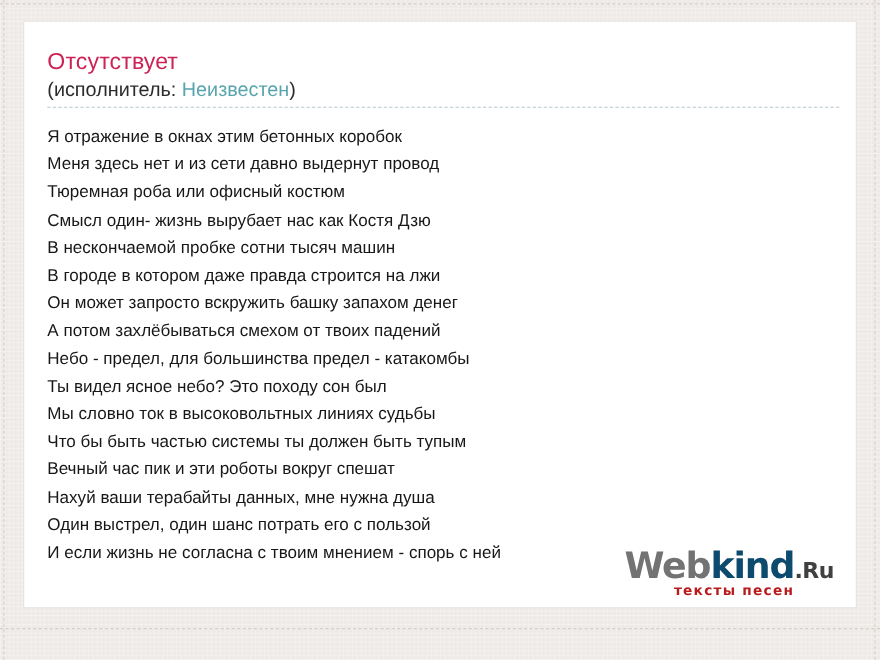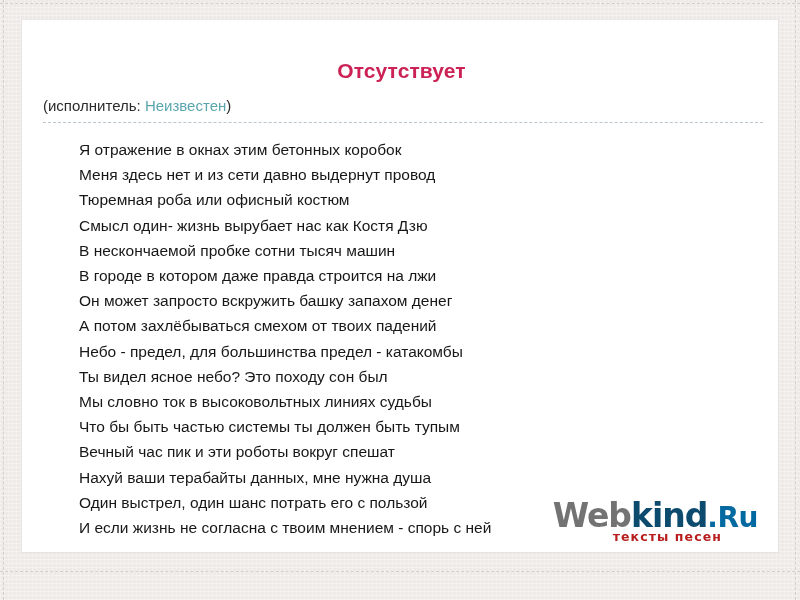--- a/index.html
+++ b/index.html
@@ -66,28 +66,27 @@
     padding: 24px 18px 0 21px;
     height: 100%;
     box-sizing: border-box;
   }
 
   
   .song-title {
     font-size: 21px;
     line-height: 25px;
     color: #cc2255;
-    font-weight: bold;
-    margin: 14px;
+    font-weight: normal;
+    margin: 0;
     letter-spacing: .1px;
-    text-align: center;
   }
 
   .artist-line {
-    font-size: 15px;
+    font-size: 18px;
     line-height: 18px;
     color: #2b2b2b;
     margin: 3px 0 0 0;
     padding-bottom: 7px;
     border-bottom: 1px dashed #b9c6cf;
     width: 720px;
     box-sizing: border-box;
   }
 
   .artist-name {
@@ -98,42 +97,41 @@
   
   .lyrics {
     margin: 14px 0 0 0;
     font-size: 15.5px;
     line-height: 25.2px;
     color: #171717;
     white-space: pre-wrap;
   }
   .lyric-line {
     min-height: 25.2px;
-    margin-left: 36px;
   }
 
   
   .logo {
     position: absolute;
     right: 20px;
     bottom: 8px;
     text-align: right;
     user-select: none;
   }
   .logo-main {
     font-family: "DejaVu Sans", sans-serif;
     font-weight: bold;
     font-size: 33px;
     line-height: 34px;
     letter-spacing: -1px;
     white-space: nowrap;
   }
   .logo-web   { color: #737373; }
   .logo-kind  { color: #0c4a6e; }
-  .logo-dotru { color: #0369a1; font-size: 28px; letter-spacing: -.5px; }
+  .logo-dotru { color: #404040; font-size: 20px; letter-spacing: -.5px; }
   .logo-sub {
     font-family: "DejaVu Sans", sans-serif;
     font-weight: bold;
     font-size: 12.5px;
     line-height: 14px;
     letter-spacing: 1.1px;
     color: #b91c1c;
     margin-top: -5px;
     margin-right: 36px;
   }

